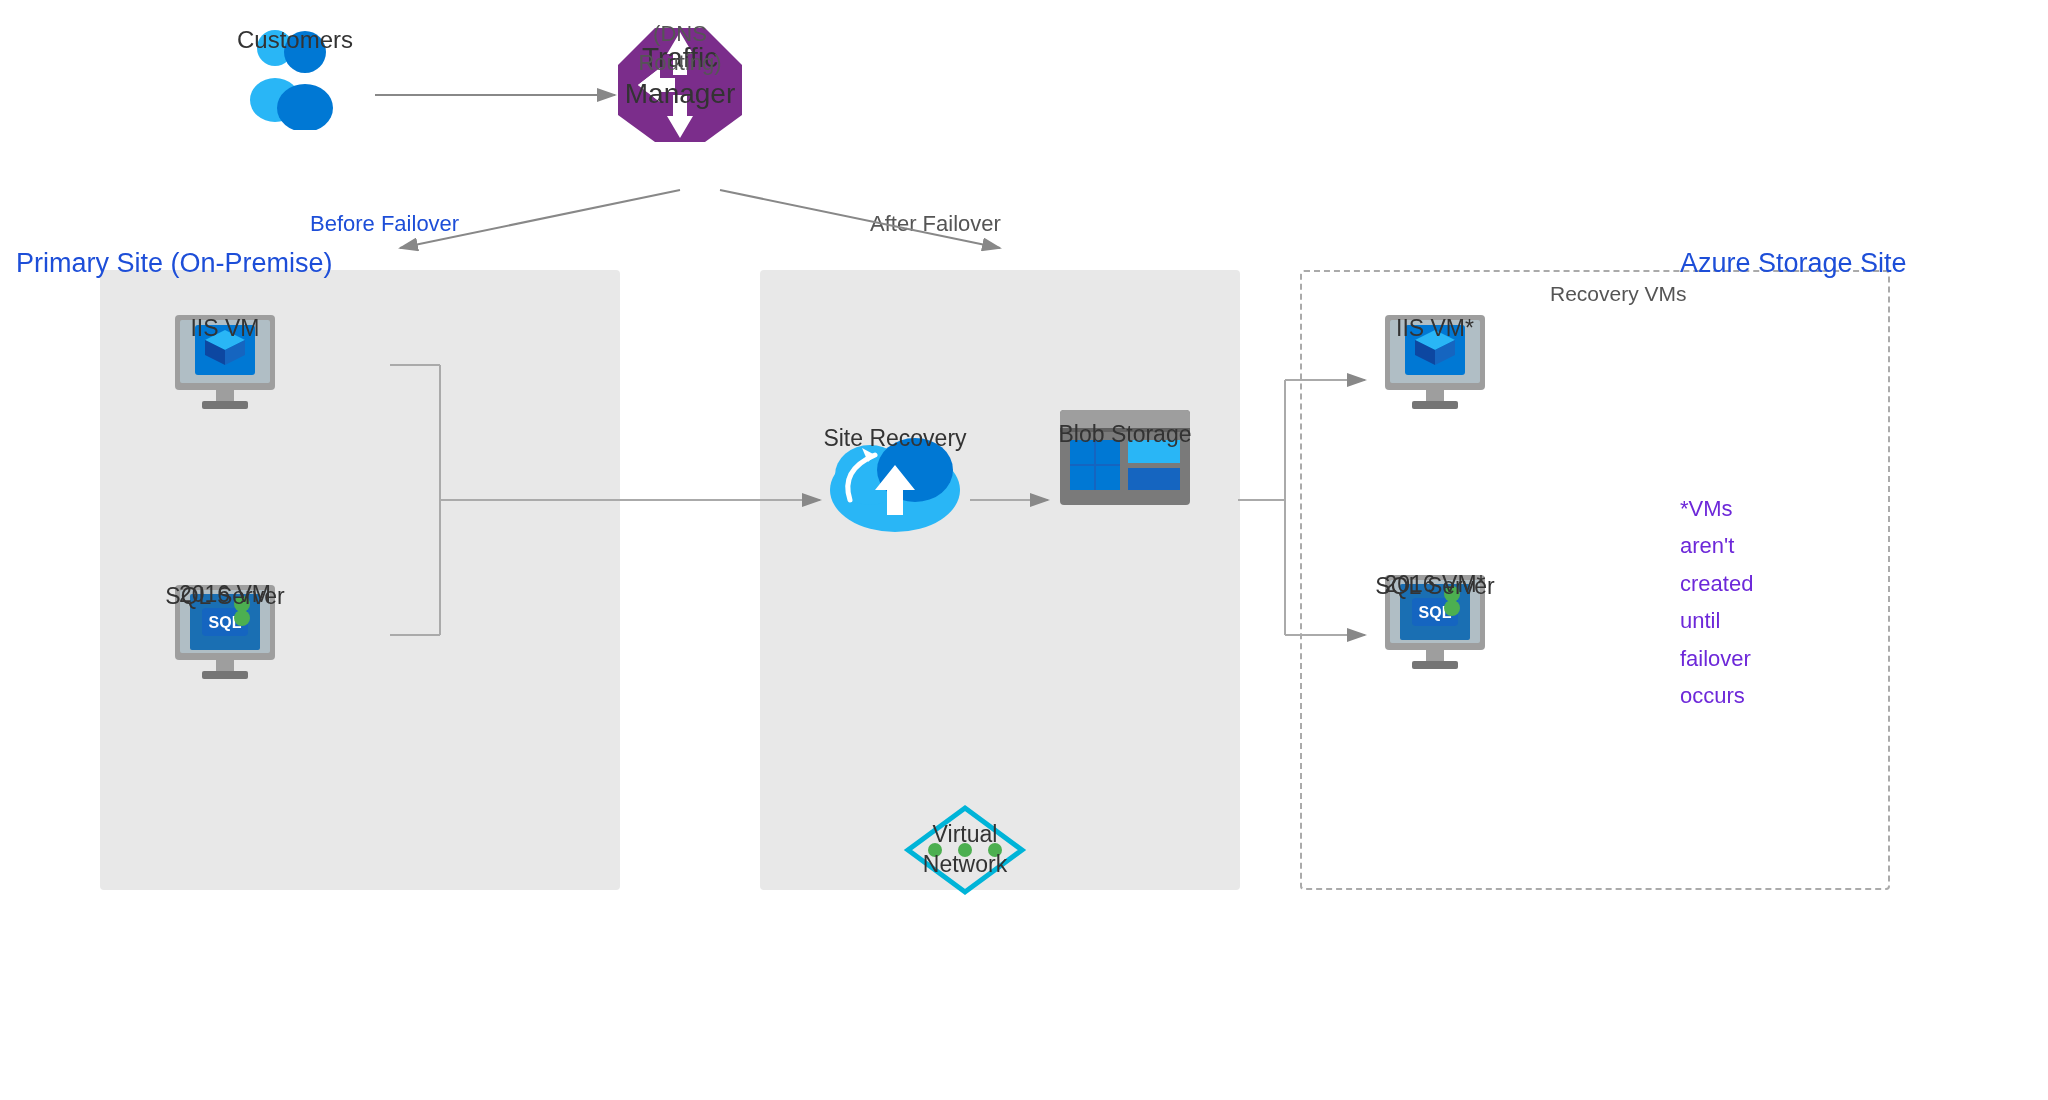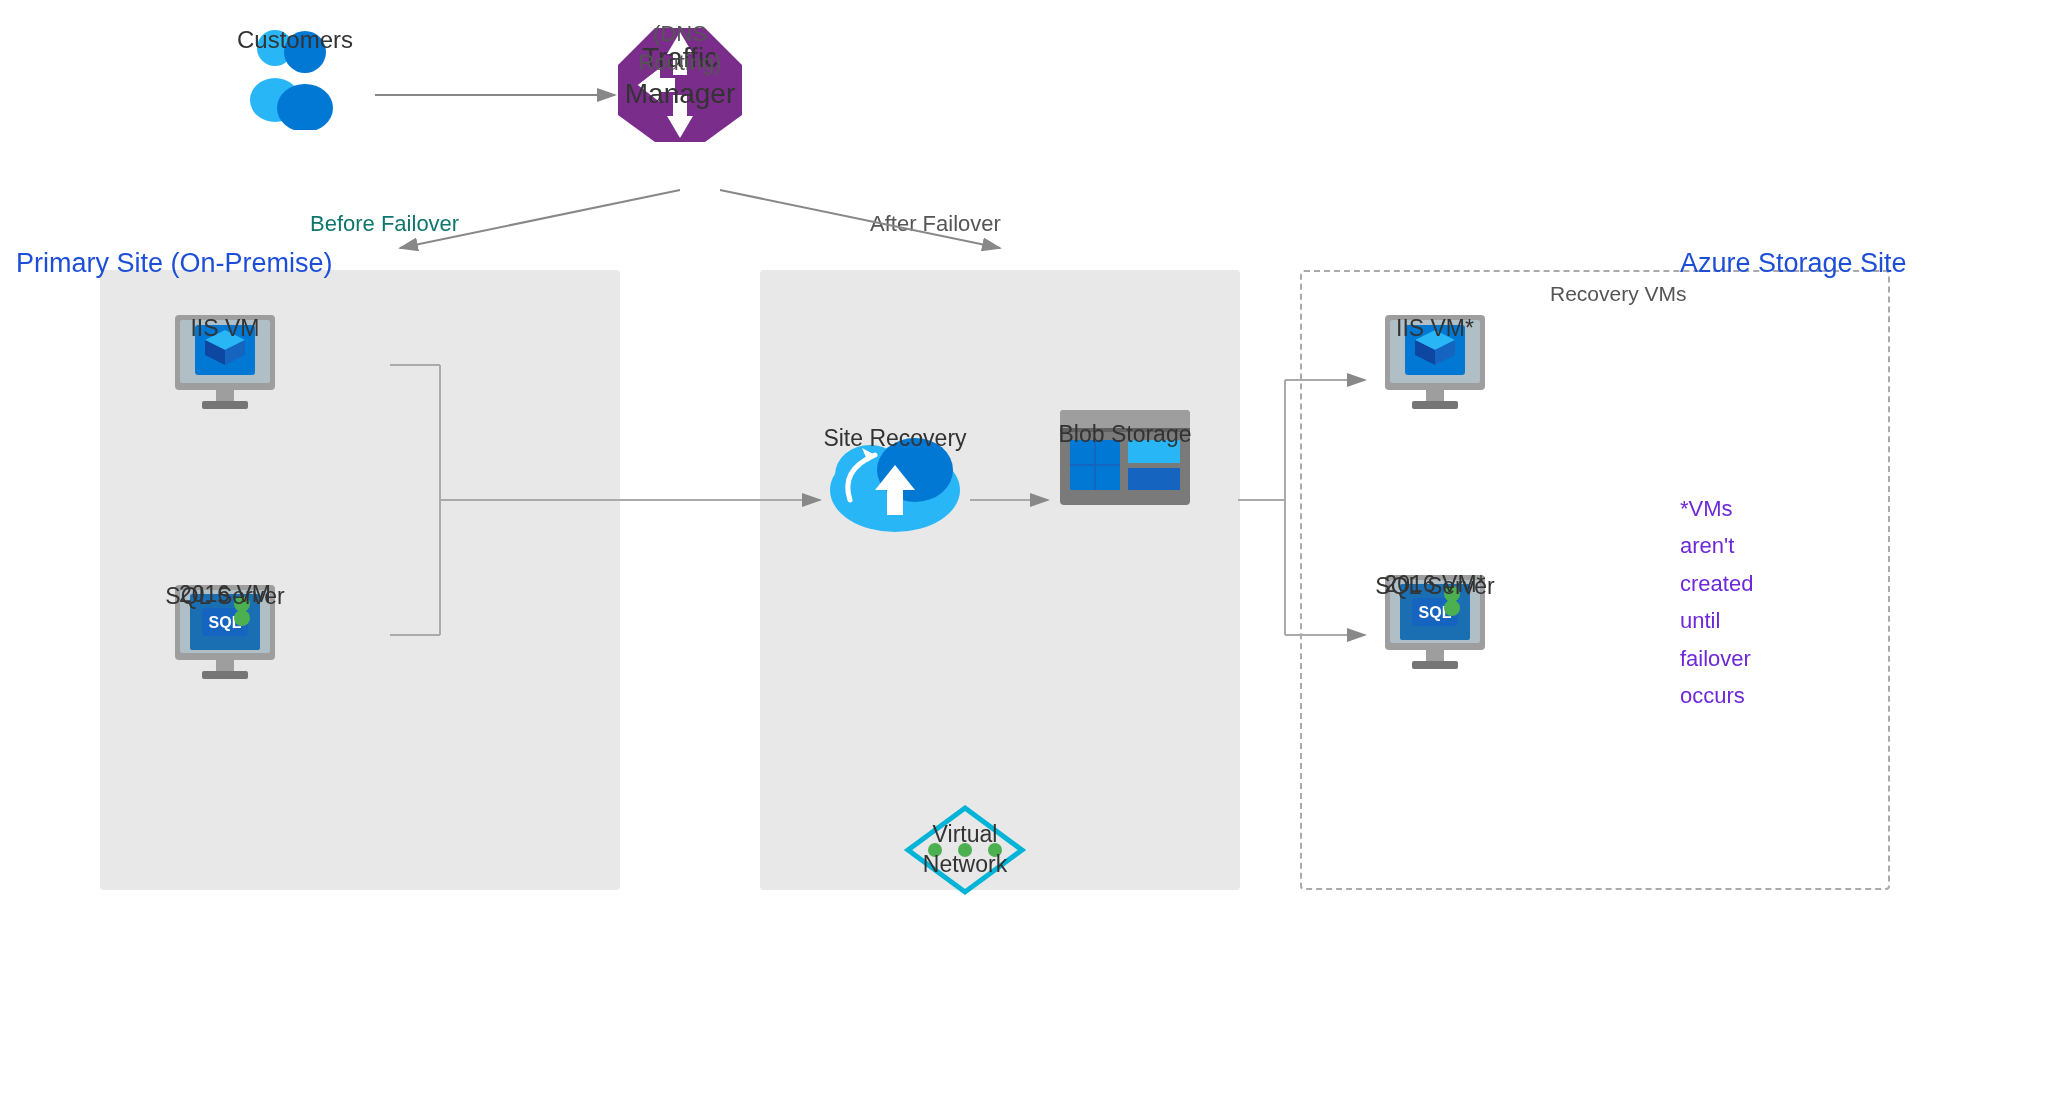--- a/index.html
+++ b/index.html
@@ -164,21 +164,21 @@
 <div class="diagram-container">
 
   <div class="primary-zone"></div>
   <div class="azure-zone"></div>
   <div class="recovery-vms-zone"></div>
 
   <div class="zone-label" style="left: 16px; top: 248px;">Primary Site (On-Premise)</div>
   <div class="zone-label" style="left: 1680px; top: 248px;">Azure Storage Site</div>
   <div class="zone-label" style="left: 1550px; top: 282px; font-size: 21px; color: #555;">Recovery VMs</div>
 
-  <div class="label" style="left: 310px; top: 210px; font-size: 22px; color: #0f766e;">Before Failover</div>
+  <div class="label" style="left: 310px; top: 210px; font-size: 22px; color: #1d4ed8;">Before Failover</div>
   <div class="label" style="left: 870px; top: 210px; font-size: 22px; color: #555;">After Failover</div>
 
   <svg class="arrows-overlay">
     <defs>
       <marker id="arrowhead" markerWidth="10" markerHeight="7" refX="9" refY="3.5" orient="auto">
         <polygon points="0 0, 10 3.5, 0 7" fill="#888"></polygon>
       </marker>
       <marker id="arrowhead-dark" markerWidth="10" markerHeight="7" refX="9" refY="3.5" orient="auto">
         <polygon points="0 0, 10 3.5, 0 7" fill="#666"></polygon>
       </marker>

